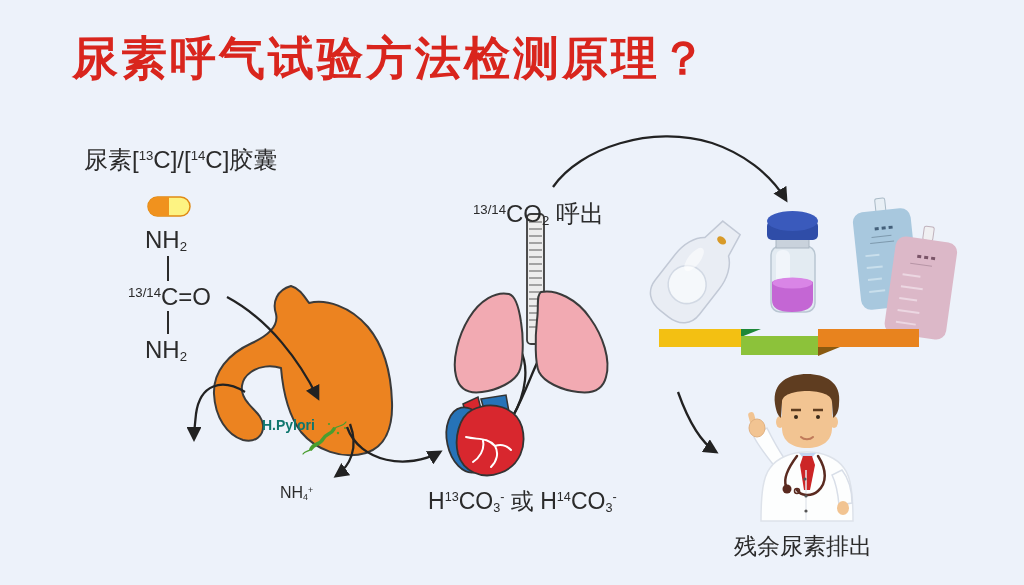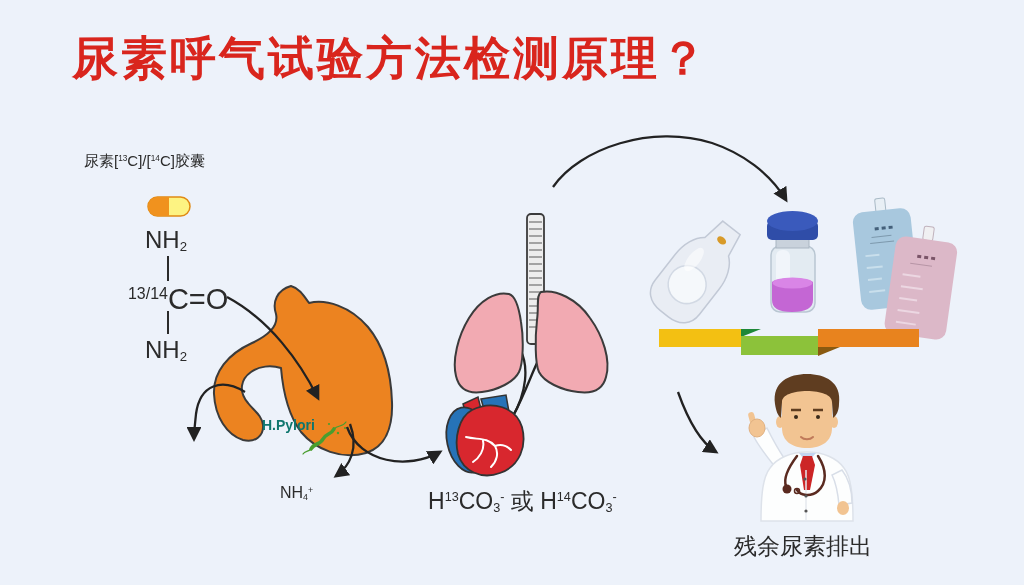--- a/index.html
+++ b/index.html
@@ -1,23 +1,23 @@
 <!DOCTYPE html>
 <html><head>
 <meta charset="utf-8">
 <style>
   html,body{margin:0;padding:0;}
   body{width:1024px;height:585px;overflow:hidden;font-family:"Liberation Sans","DejaVu Sans",sans-serif;}
   #app{position:relative;width:1024px;height:585px;background:#edf2fa;}
   #diagram-svg{position:absolute;left:0;top:0;}
   .txt{position:absolute;color:#2b2b2b;white-space:nowrap;}
   .title{left:72px;top:28px;font-size:46px;font-weight:bold;color:#d9251d;letter-spacing:3px;}
-  .capsule-label{left:84px;top:152px;font-size:15px;text-align:right;}
+  .capsule-label{left:84px;top:144px;font-size:24px;text-align:right;}
   .nh2-top{left:145px;top:226px;font-size:24px;}
-  .ceqo{left:128px;top:283px;font-size:29px;}
+  .ceqo{left:128px;top:283px;font-size:24px;}
   .nh2-bottom{left:145px;top:336px;font-size:24px;}
   .bond{position:absolute;width:0;border-left:2px solid #2b2b2b;}
   .bond1{left:167px;top:256px;height:25px;}
   .bond2{left:167px;top:311px;height:23px;}
   .hpylori{left:262px;top:417px;font-size:14px;font-weight:bold;color:#0f766e;}
   .exhale{left:473px;top:198px;font-size:24px;}
   .residual{left:86px;top:465px;font-size:23px;}
   .ammonium{left:280px;top:484px;font-size:16px;}
   .bicarb{left:428px;top:486px;font-size:23px;}
   .doctor-label{left:734px;top:531px;font-size:23px;}
@@ -150,20 +150,21 @@
   <div class="txt capsule-label"><span>尿素[</span><span class="sup">13</span><span>C]/[</span><span class="sup">14</span><span>C]胶囊</span></div>
 
   <div class="txt nh2-top"><span>NH</span><span class="sub">2</span></div>
   <div class="bond bond1"></div>
   <div class="txt ceqo"><span class="sup">13/14</span><span>C=O</span></div>
   <div class="bond bond2"></div>
   <div class="txt nh2-bottom"><span>NH</span><span class="sub">2</span></div>
 
   <div class="txt hpylori">H.Pylori</div>
 
+  <div class="txt exhale"><span class="sup">13/14</span><span>CO</span><span class="sub">2</span><span> 呼出</span></div>
 
 
   <div class="txt ammonium"><span>NH</span><span class="sub">4</span><span class="sup">+</span></div>
 
   <div class="txt bicarb"><span>H</span><span class="sup">13</span><span>CO</span><span class="sub">3</span><span class="sup">-</span><span> 或 </span><span>H</span><span class="sup">14</span><span>CO</span><span class="sub">3</span><span class="sup">-</span></div>
 
   <div class="txt doctor-label">残余尿素排出</div>
 
 </div>
 

